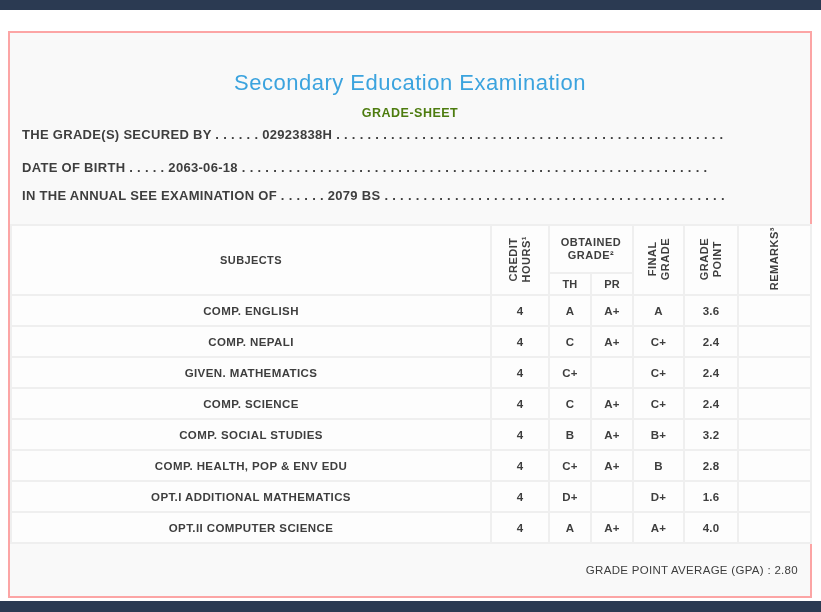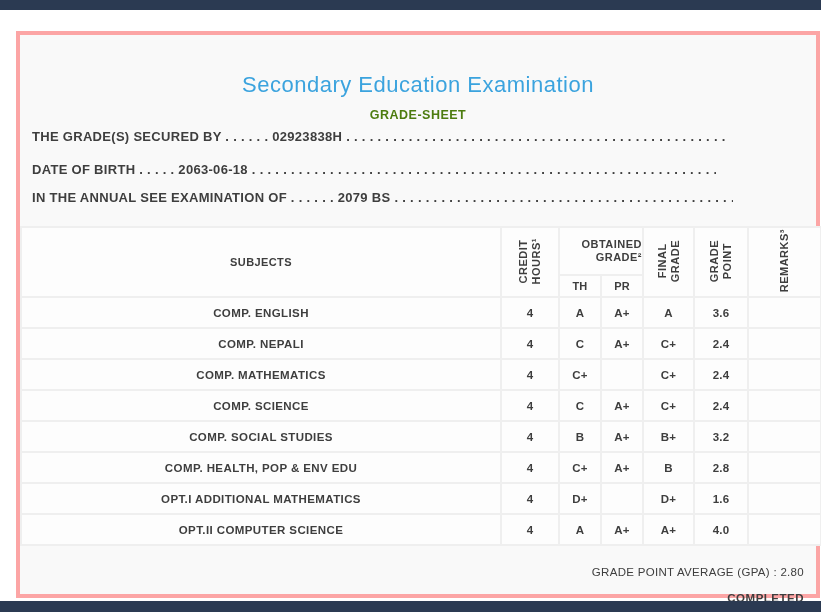--- a/index.html
+++ b/index.html
@@ -6,22 +6,22 @@
   html,body { margin:0; padding:0; }
   body {
     width:821px; height:612px; position:relative; overflow:hidden;
     background:#ffffff;
     font-family:"Liberation Sans", sans-serif;
     color:#3e3e3e;
   }
   .topbar { position:absolute; top:0; left:0; width:821px; height:10px; background:#2b3a52; }
   .bottombar { position:absolute; left:0; bottom:0; width:821px; height:11px; background:#2b3a52; }
   .sheet {
-    position:absolute; left:16px; top:31px; width:804px; height:567px;
-    background:#f9f9f9; border:4px solid #fca5a5;
+    position:absolute; left:8px; top:31px; width:804px; height:567px;
+    background:#f9f9f9; border:2px solid #fca5a5;
   }
   .title {
     margin:37px 0 0 0; text-align:center;
     font-size:22px; line-height:26px; font-weight:400; letter-spacing:0.5px;
     color:#3ba3de;
   }
   .subtitle {
     margin:10px 0 0 0; text-align:center;
     font-size:12.5px; line-height:14px; font-weight:700; letter-spacing:0.5px;
     color:#4d7c0f;
@@ -42,21 +42,21 @@
   }
   table.grades th, table.grades td { background:#fdfdfd; padding:0; text-align:center; vertical-align:middle; font-weight:700; }
   tr.hrow1 { height:46px; }
   tr.hrow2 th { height:20px; }
   td.subj, th.subj { text-align:left; padding-left:12px; letter-spacing:0.4px; }
   tbody td { height:29px; font-size:11.5px; }
   .vert {
     writing-mode:vertical-rl; transform:rotate(180deg);
     display:inline-block; line-height:13px; letter-spacing:0.5px;
   }
-  .stack div { line-height:13px; letter-spacing:0.5px;text-align:right; }
+  .stack div { line-height:13px; letter-spacing:0.5px; }
   .gpa {
     margin-top:19px; padding-right:12px; text-align:right;
     font-size:11.5px; font-weight:400; line-height:15px; letter-spacing:0.3px;
   }
   .status {
     margin-top:11px; padding-right:12px; text-align:right;
     font-size:11.5px; font-weight:700; line-height:14px; letter-spacing:0.5px;
   }
 </style>
 </head>
@@ -143,21 +143,21 @@
       <tr>
         <td class="subj">COMP. NEPALI</td>
         <td>4</td>
         <td>C</td>
         <td>A+</td>
         <td>C+</td>
         <td>2.4</td>
         <td></td>
       </tr>
       <tr>
-        <td class="subj">COMP. MATHEMATICS</td>
+        <td class="subj">GIVEN. MATHEMATICS</td>
         <td>4</td>
         <td>C+</td>
         <td></td>
         <td>C+</td>
         <td>2.4</td>
         <td></td>
       </tr>
       <tr>
         <td class="subj">COMP. SCIENCE</td>
         <td>4</td>
@@ -200,17 +200,16 @@
         <td>A</td>
         <td>A+</td>
         <td>A+</td>
         <td>4.0</td>
         <td></td>
       </tr>
     </tbody>
   </table>
 
   <div class="gpa">GRADE POINT AVERAGE (GPA) : 2.80</div>
-  <div class="status">COMPLETED</div>
 
 </div>
 
 <div class="bottombar"></div>
 
 </body></html>

